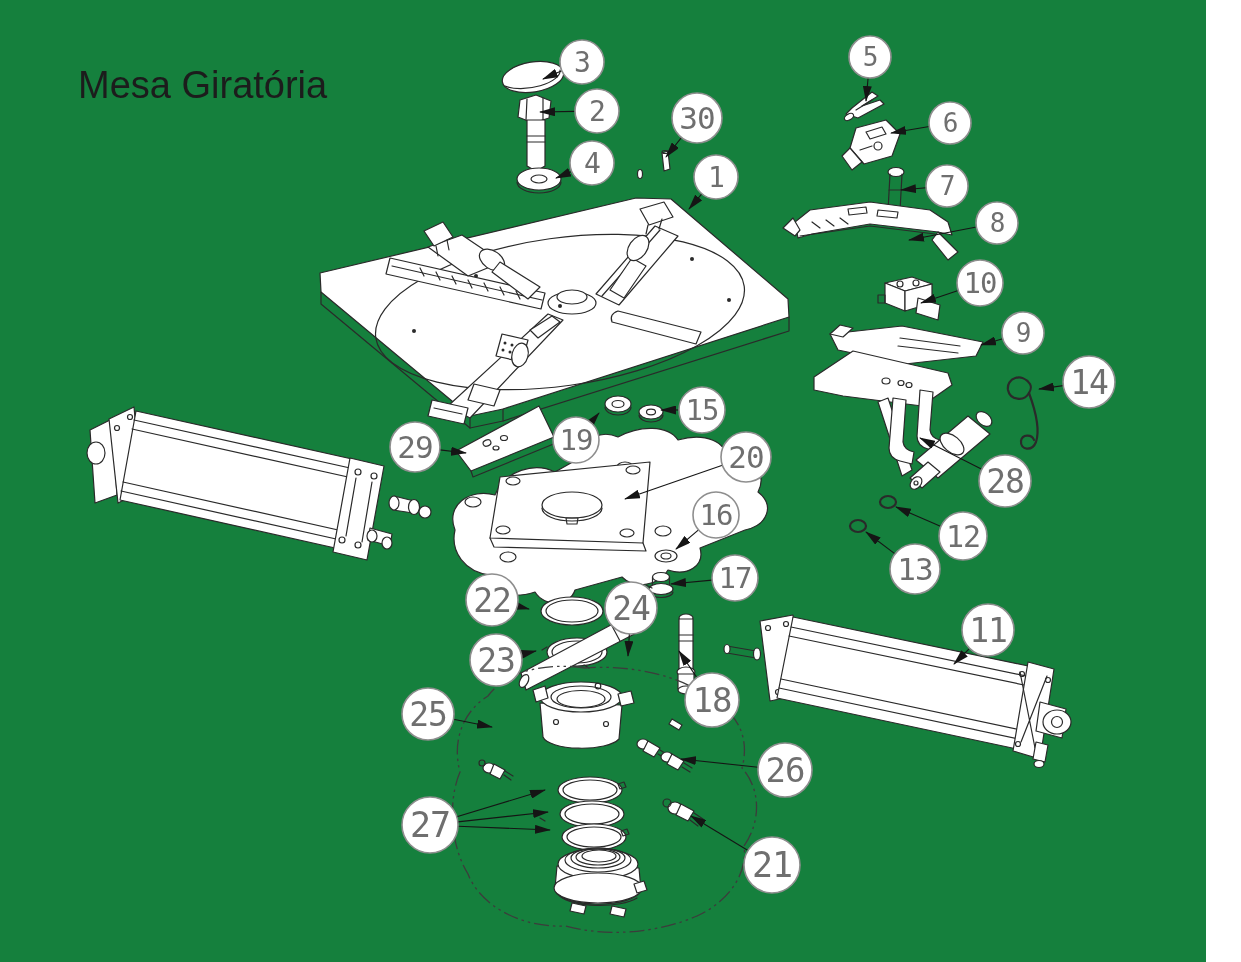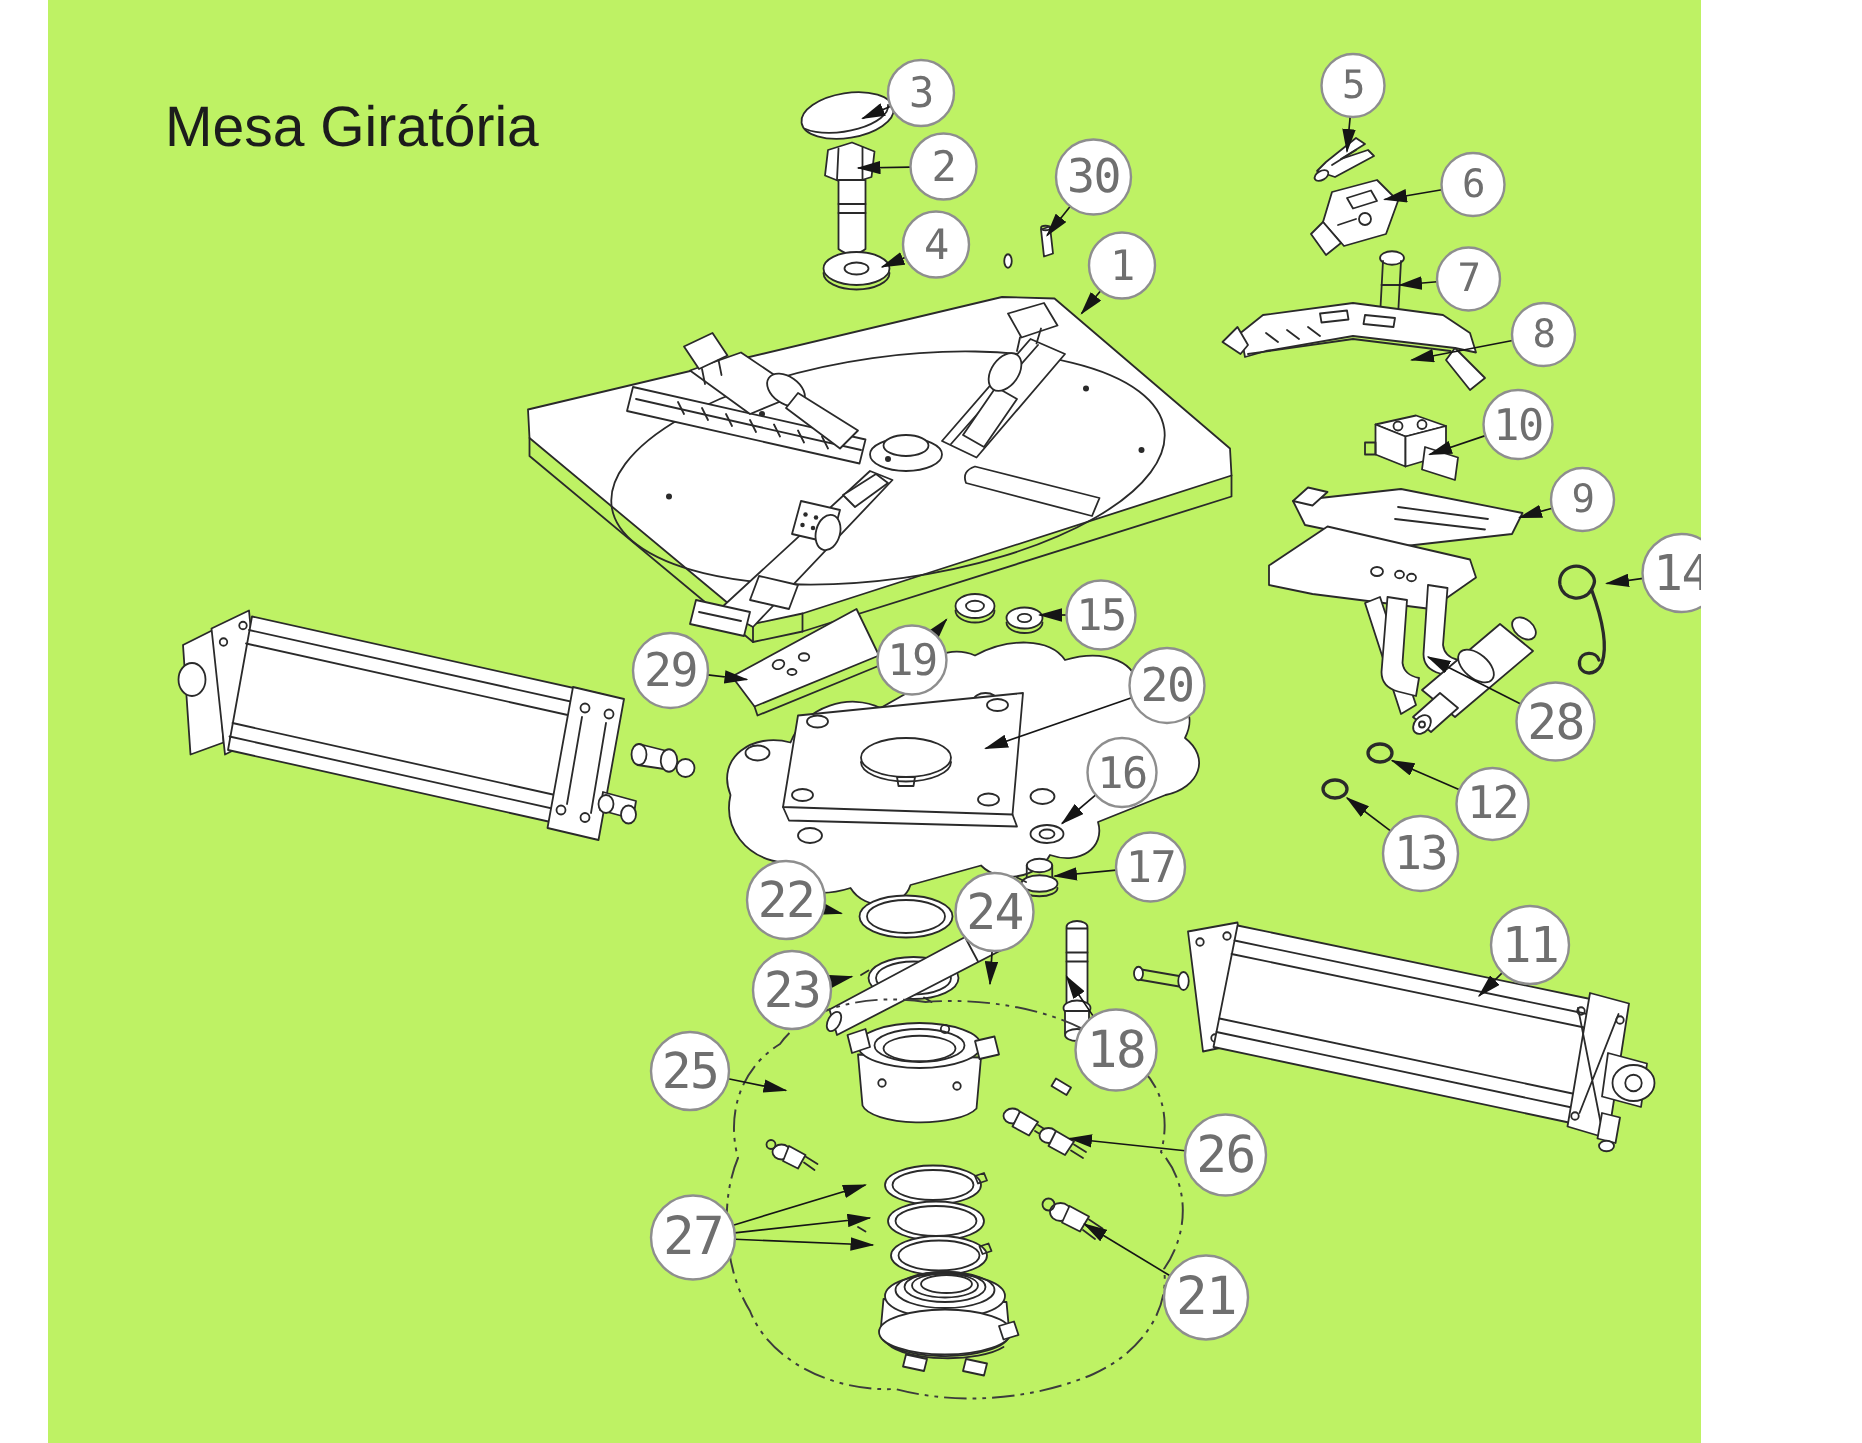--- a/index.html
+++ b/index.html
@@ -1,17 +1,17 @@
 <!DOCTYPE html>
 <html><head>
 <meta charset="utf-8">
 <style>
   html,body{margin:0;padding:0;background:#ffffff;}
-  .stage{position:relative;width:1102px;height:962px;background:#bef264;overflow:hidden;
-         font-family:"Liberation Sans","DejaVu Sans",sans-serif;margin-left:32px;}
+  .stage{position:relative;width:1206px;height:962px;background:#15803d;overflow:hidden;
+         font-family:"Liberation Sans","DejaVu Sans",sans-serif;}
   .title{position:absolute;left:78px;top:64px;font-size:38px;color:#1c1c1c;
          letter-spacing:0px;white-space:nowrap;}
   svg{position:absolute;left:0;top:0;}
   .ln{fill:none;stroke:#2a2a2a;stroke-width:1.2;stroke-linejoin:round;stroke-linecap:round;}
   .fw{fill:#ffffff;stroke:#2a2a2a;stroke-width:1.2;stroke-linejoin:round;stroke-linecap:round;}
   .thick{stroke-width:2.2;}
   .dot{fill:#2a2a2a;stroke:none;}
   .phantom{fill:none;stroke:#3c3c3c;stroke-width:1.3;stroke-dasharray:15 4 2.5 4 2.5 4;}
   .leader{stroke:#151515;stroke-width:1.1;fill:none;}
   .balloon{fill:#ffffff;stroke:#8e8e8e;stroke-width:1.6;}

